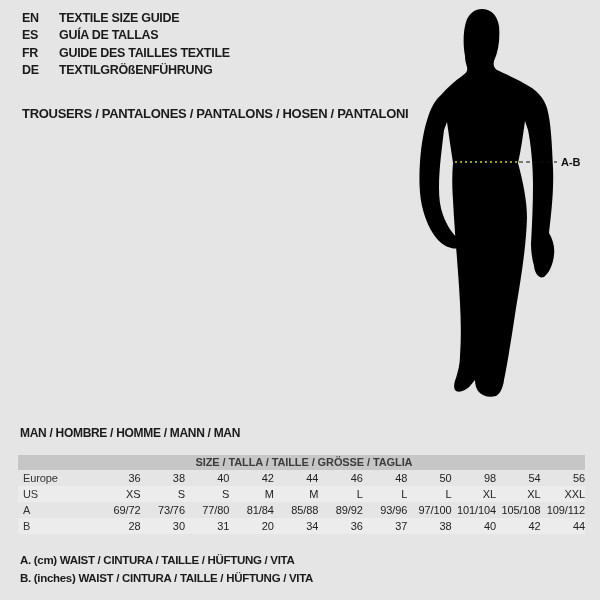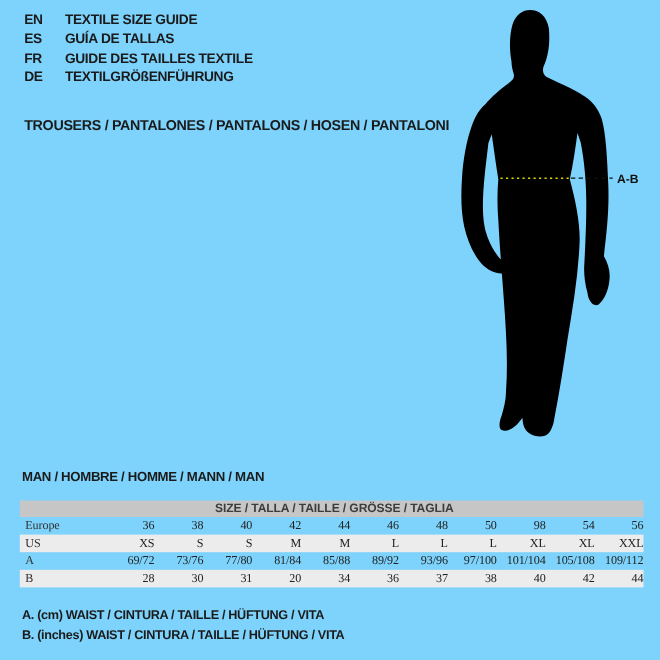--- a/index.html
+++ b/index.html
@@ -1,38 +1,38 @@
 <!DOCTYPE html>
 <html><head>
 <meta charset="utf-8">
 <style>
   html,body{margin:0;padding:0;background:#fff;}
   .page{
-    position:relative;width:600px;height:600px;background:#7dd3fc;overflow:hidden;
+    position:relative;width:600px;height:600px;background:#e5e5e5;overflow:hidden;
     font-family:"Liberation Sans",sans-serif;color:#1a1a1a;
   }
   
   .langs{position:absolute;left:22px;top:9px;}
   .lang-row{display:flex;height:17.5px;align-items:center;
     font-weight:bold;font-size:12.5px;letter-spacing:-0.3px;white-space:nowrap;}
   .lang-code{width:37px;flex:0 0 37px;}
   
   .garment{position:absolute;left:22px;top:106px;font-weight:bold;font-size:13px;
     letter-spacing:-0.3px;white-space:nowrap;}
   
   .figure{position:absolute;left:390px;top:0;width:210px;height:420px;}
   .figure svg{display:block;}
   .measure-label{font-family:"Liberation Sans",sans-serif;font-size:11px;font-weight:600;fill:#111;}
   
   .gender{position:absolute;left:20px;top:426px;font-weight:bold;font-size:12px;
     letter-spacing:-0.3px;white-space:nowrap;}
   
   .table{position:absolute;left:18px;top:455px;width:567px;font-size:11px;letter-spacing:-0.1px;}
   .thead{height:15px;line-height:15px;padding-left:5px;font-weight:600;}
-  .trow{display:flex;height:16px;line-height:16px;font-family:Liberation Serif, serif;}
+  .trow{display:flex;height:16px;line-height:16px;}
   .tlabel{flex:0 0 73px;padding-left:5px;color:#333;}
   .tcell{flex:1;text-align:right;color:#222;white-space:nowrap;}
   
   .notes{position:absolute;left:20px;top:551px;font-weight:bold;font-size:11.5px;letter-spacing:-0.3px;}
   .note-line{height:18px;line-height:18px;white-space:nowrap;}
 </style>
 </head>
 <body>
 
 <div class="page">

